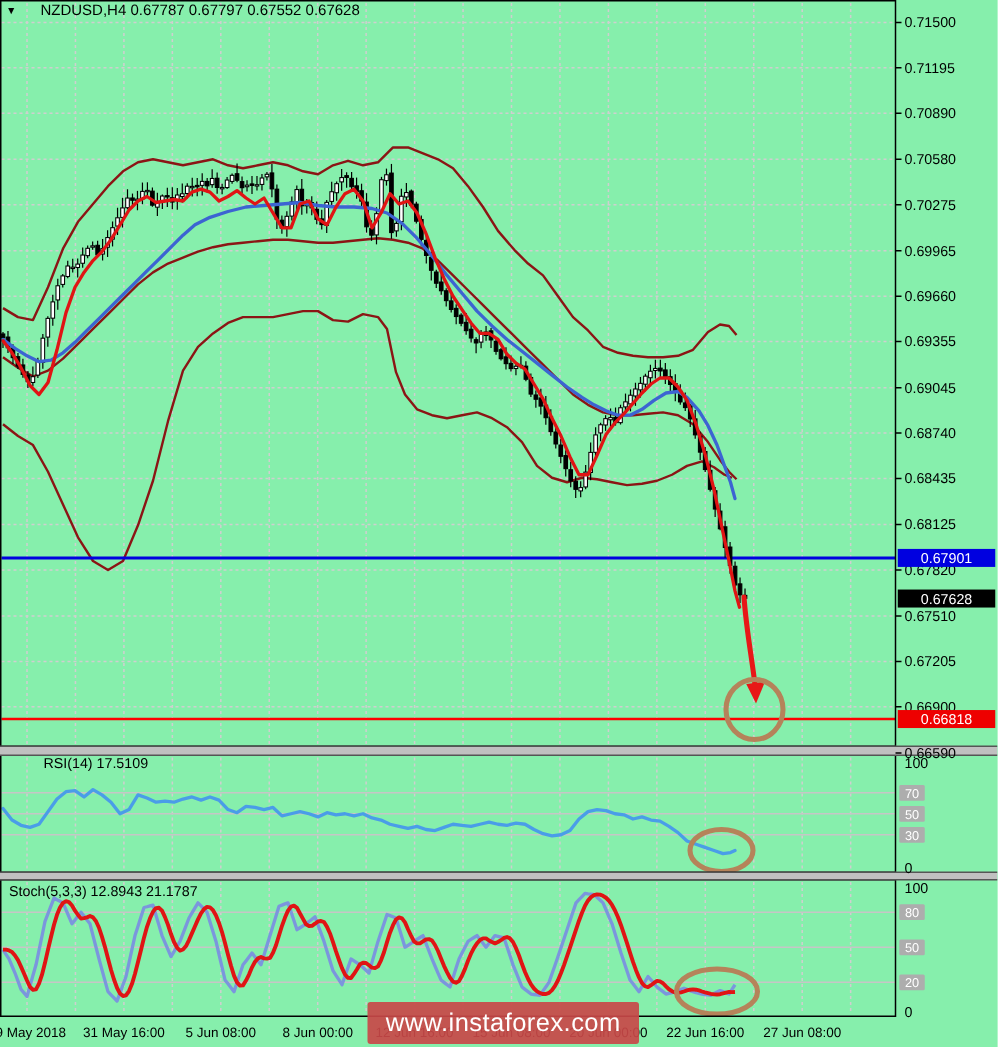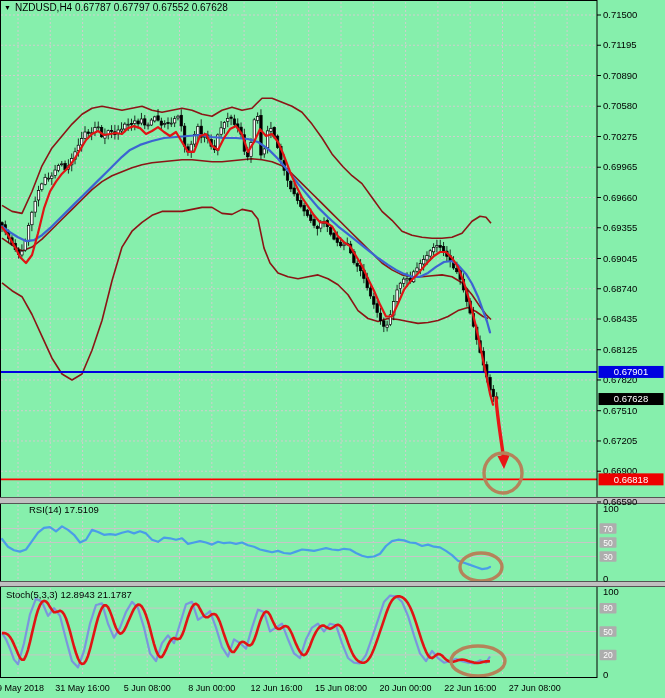--- a/index.html
+++ b/index.html
@@ -1,21 +1,21 @@
 <!DOCTYPE html>
 <html><head>
 <meta charset="utf-8">
 <style>
   html,body{margin:0;padding:0;background:#ffffff;}
   body{width:665px;height:698px;overflow:hidden;position:relative;
        font-family:"Liberation Sans", sans-serif;}
   .screen{position:absolute;inset:0;background:#86efac;}
   #chart{position:absolute;left:0;top:0;}
   .title-bar{position:absolute;left:4px;top:2px;font-size:10px;color:#000;
-             display:flex;align-items:center;gap:4px;white-space:nowrap;}
+             display:flex;align-items:center;gap:16px;white-space:nowrap;}
   .tri{font-size:7px;line-height:10px;color:#000;}
   .ind-label{position:absolute;left:6px;font-size:9.5px;color:#000;white-space:nowrap;}
   .ind-label.rsi{top:504px;padding-left:23px;}
   .ind-label.stoch{top:589px;}
   .watermark{position:absolute;left:245px;top:668px;width:181px;height:28px;
              background:rgba(201,72,72,0.92);color:#fff;font-size:17px;
              display:flex;align-items:center;justify-content:center;
              border-radius:2px;letter-spacing:.3px;}
 </style>
 </head>
@@ -517,13 +517,14 @@
 
   <div class="title-bar">
     <span class="tri">▼</span>
     <span>NZDUSD,H4 0.67787 0.67797 0.67552 0.67628</span>
   </div>
 
   <div class="ind-label rsi">RSI(14) 17.5109</div>
 
   <div class="ind-label stoch">Stoch(5,3,3) 12.8943 21.1787</div>
 
+  <div class="watermark">www.instaforex.com</div>
 </div>
 
 </body></html>

